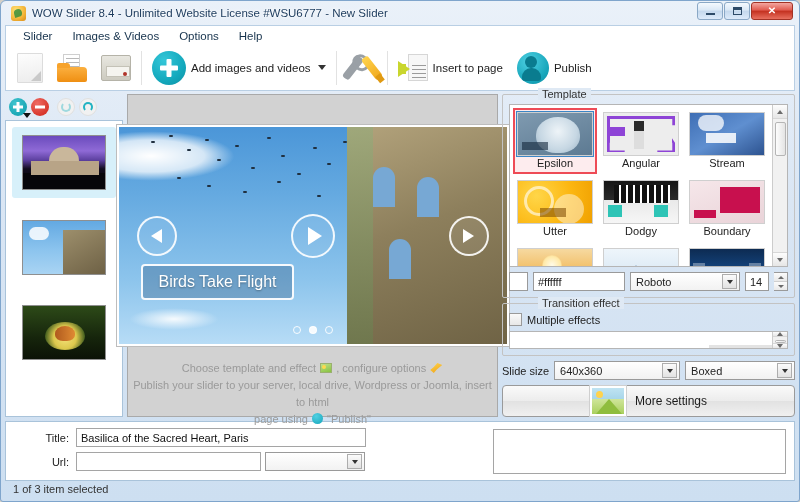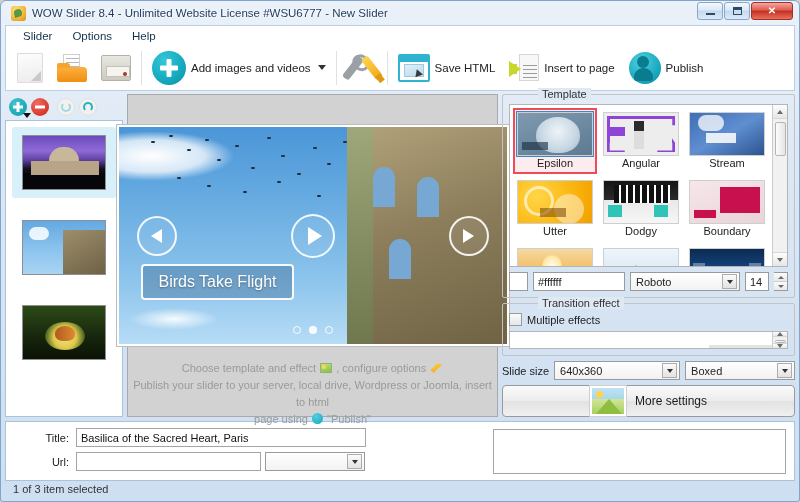--- a/index.html
+++ b/index.html
@@ -448,20 +448,21 @@
         </div>
       <div class="win-btn">
           <span class="gl gl-max"></span>
         </div>
       <div class="win-btn close">✕</div>
     </div>
   </div>
 
   <div id="menu-bar">
     <div class="menu-item">Slider</div>
+    <div class="menu-item">Images &amp; Videos</div>
     <div class="menu-item">Options</div>
     <div class="menu-item">Help</div>
   </div>
 
   <div id="toolbar">
     <div class="tb-btn">
       <span class="ic ic-new"></span>
     </div>
     <div class="tb-btn">
       <span class="ic ic-open">
@@ -479,26 +480,20 @@
       <span class="caret-dn"></span>
     </div>
     <div class="tb-sep"></div>
     <div class="tb-btn">
       <span class="ic ic-tools">
           <i class="wr"></i>
           <i class="sd"></i>
         </span>
     </div>
     <div class="tb-sep"></div>
-    <div class="tb-btn">
-      <span class="ic ic-win">
-          <i class="ph"></i>
-        </span>
-      <span class="tb-label">Save HTML</span>
-    </div>
     <div class="tb-btn">
       <span class="ic ic-insert">
           <i class="pg"></i>
           <i class="ar"></i>
           <i class="ar2"></i>
         </span>
       <span class="tb-label">Insert to page</span>
     </div>
     <div class="tb-btn">
       <span class="ic ic-pub"></span>

